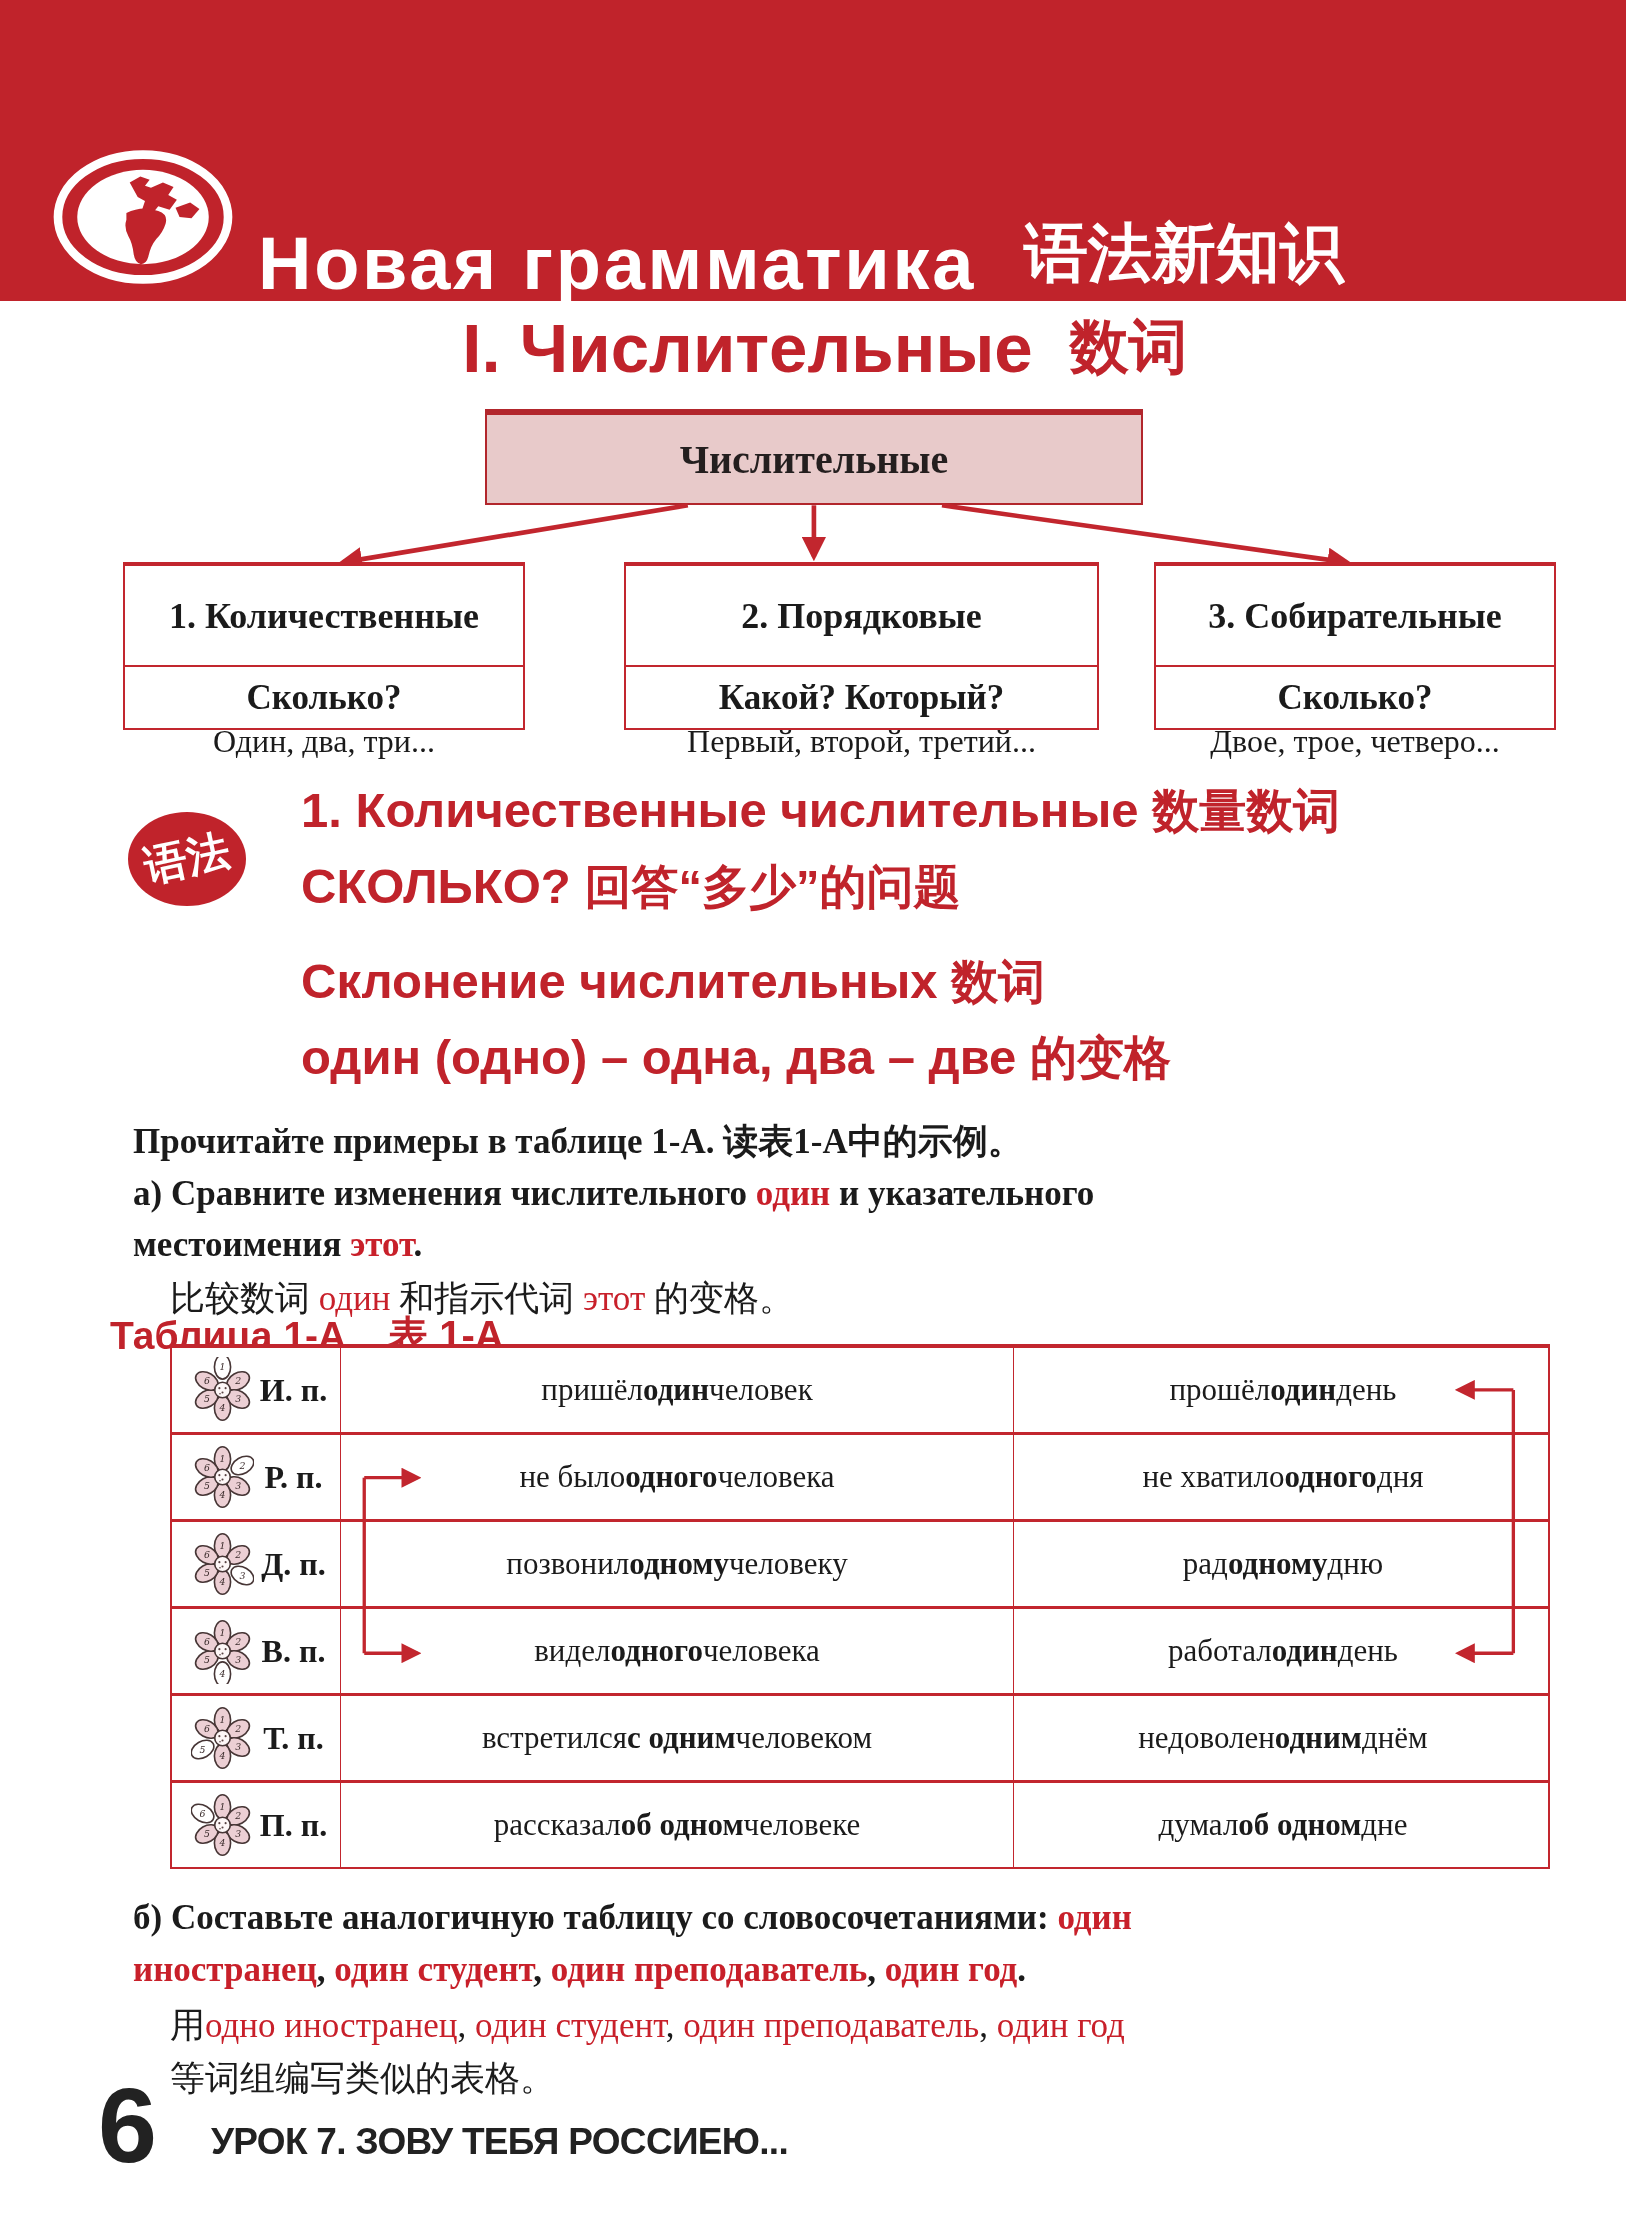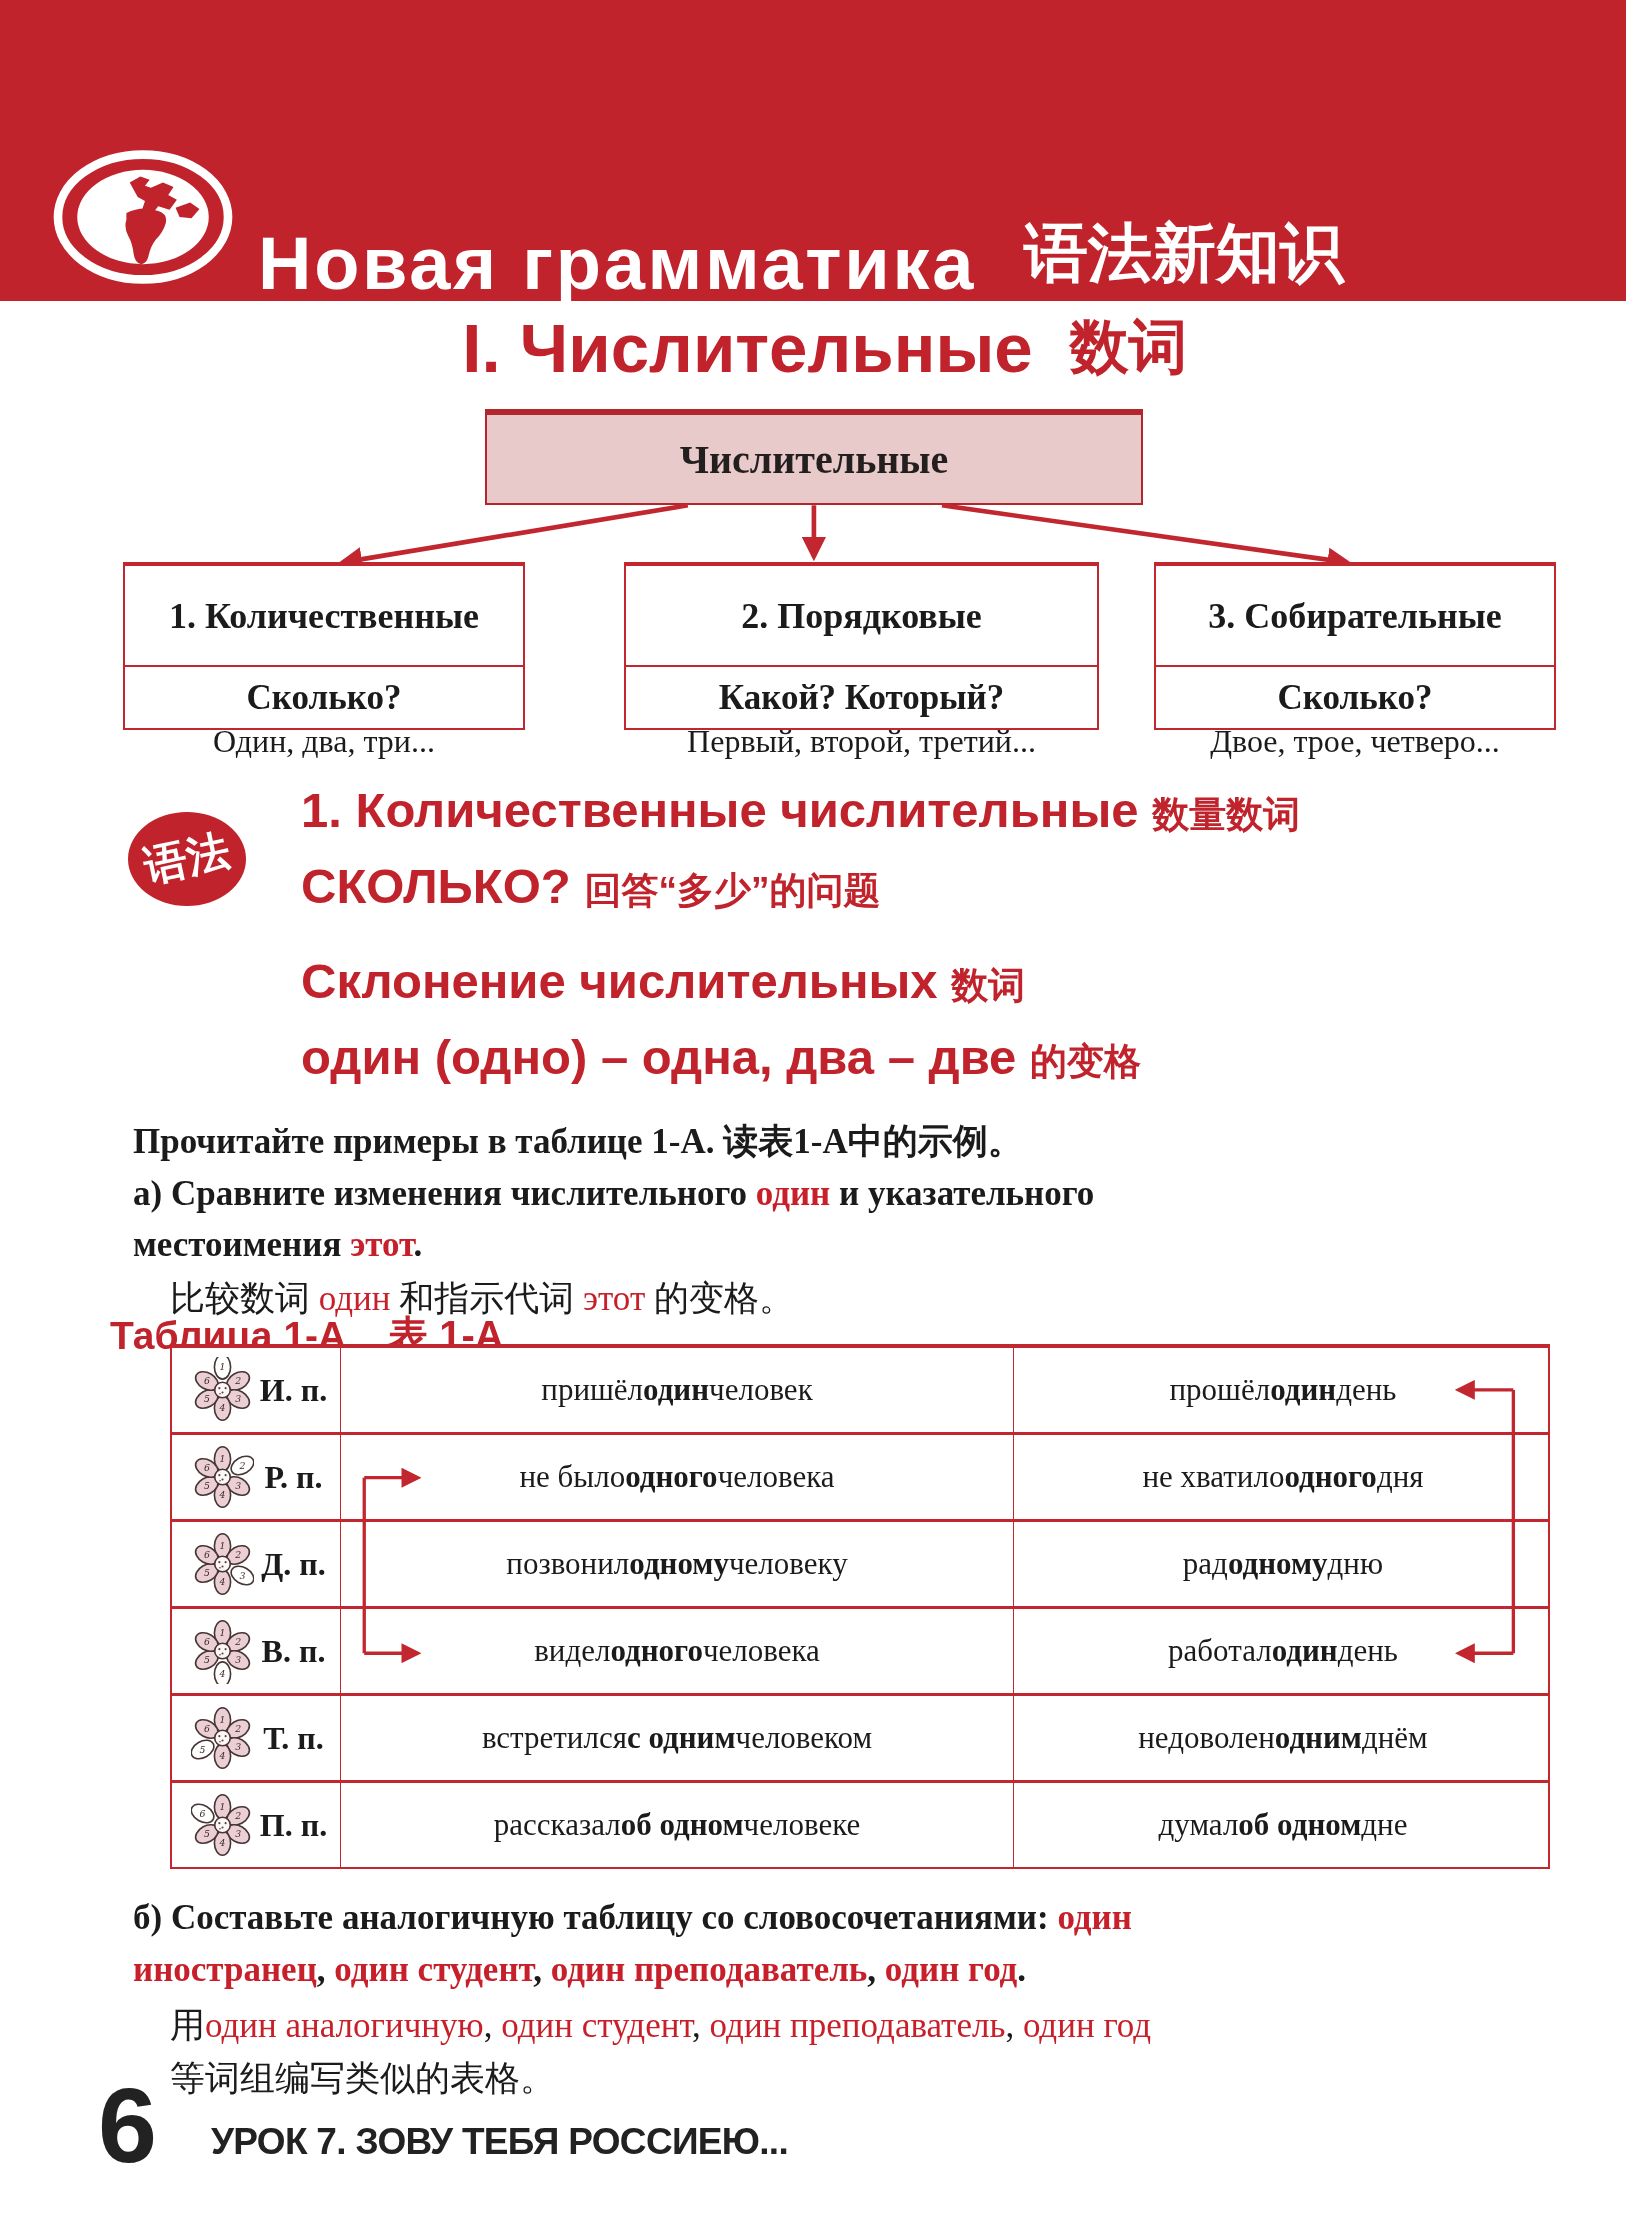--- a/index.html
+++ b/index.html
@@ -57,21 +57,21 @@
     border-radius:50%;display:flex;align-items:center;justify-content:center;
   }
   .badge span{
     color:#fff;font-family:"Liberation Sans",sans-serif;font-weight:bold;font-size:43px;
     transform:rotate(-12deg);display:block;
   }
   .h-line{
     position:absolute;left:301px;color:var(--red);white-space:nowrap;
     font-family:"Liberation Sans",sans-serif;font-weight:bold;font-size:49px;line-height:1;
   }
-  .h-line .zh{font-size:37px;}
+  .h-line .zh{font-size:47px;}
   .hl1{top:786px;}
   .hl2{top:862px;}
   .hl3{top:957px;}
   .hl4{top:1033px;}
   
   .para{position:absolute;white-space:nowrap;font-size:35px;line-height:1;}
   .intro1{left:133px;top:1124px;}
   .intro2{left:133px;top:1176px;}
   .intro3{left:133px;top:1227px;}
   .intro4{left:170px;top:1281px;}
@@ -432,20 +432,20 @@
     <line x1="292" y1="201" x2="372" y2="201" stroke="#c2262e" stroke-width="5" marker-end="url(#ah2)"></line>
     <line x1="292" y1="465" x2="372" y2="465" stroke="#c2262e" stroke-width="5" marker-end="url(#ah2)"></line>
 
     <polyline points="2020,69 2020,465" fill="none" stroke="#c2262e" stroke-width="5"></polyline>
     <line x1="2020" y1="69" x2="1938" y2="69" stroke="#c2262e" stroke-width="5" marker-end="url(#ah2)"></line>
     <line x1="2020" y1="465" x2="1938" y2="465" stroke="#c2262e" stroke-width="5" marker-end="url(#ah2)"></line>
   </svg>
 
   <div class="para taskb1"><span class="b">б) Составьте аналогичную таблицу со словосочетаниями: </span><span class="b r">один</span></div>
   <div class="para taskb2"><span class="b r">иностранец</span><span class="b">, </span><span class="b r">один студент</span><span class="b">, </span><span class="b r">один преподаватель</span><span class="b">, </span><span class="b r">один год</span><span class="b">.</span></div>
-  <div class="para taskb3"><span>用</span><span class="r">один  аналогичную</span><span>, </span><span class="r">один студент</span><span>, </span><span class="r">один преподаватель</span><span>, </span><span class="r">один год</span></div>
+  <div class="para taskb3"><span>用</span><span class="r">одно  иностранец</span><span>, </span><span class="r">один студент</span><span>, </span><span class="r">один преподаватель</span><span>, </span><span class="r">один год</span></div>
   <div class="para taskb4"><span>等词组编写类似的表格。</span></div>
 
   <div class="page-num">6</div>
   <div class="lesson">УРОК 7. ЗОВУ ТЕБЯ РОССИЕЮ...</div>
 
 </div>
 
 
 </body></html>

